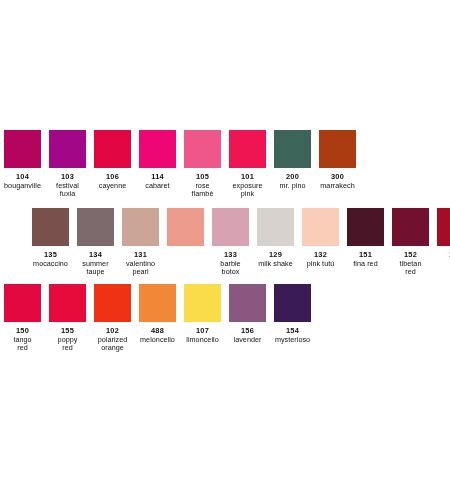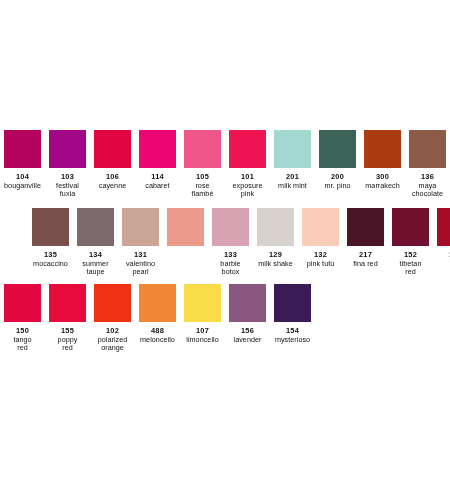--- a/index.html
+++ b/index.html
@@ -113,46 +113,31 @@
       </div>
       <div class="swatch-cell">
         <span class="swatch-chip" style="background-color: rgb(239, 21, 82);"></span>
         <div class="swatch-caption">
           <span class="swatch-code">101</span>
           <span class="swatch-name">exposure
 pink</span>
         </div>
       </div>
       <div class="swatch-cell">
-        <span class="swatch-chip" style="background-color: rgb(163, 216, 209);"></span>
-        <div class="swatch-caption">
-          <span class="swatch-code">201</span>
-          <span class="swatch-name">milk mint</span>
-        </div>
-      </div>
-      <div class="swatch-cell">
         <span class="swatch-chip" style="background-color: rgb(61, 100, 89);"></span>
         <div class="swatch-caption">
           <span class="swatch-code">200</span>
           <span class="swatch-name">mr. pino</span>
         </div>
       </div>
       <div class="swatch-cell">
         <span class="swatch-chip" style="background-color: rgb(171, 60, 18);"></span>
         <div class="swatch-caption">
           <span class="swatch-code">300</span>
           <span class="swatch-name">marrakech</span>
-        </div>
-      </div>
-      <div class="swatch-cell">
-        <span class="swatch-chip" style="background-color: rgb(141, 92, 73);"></span>
-        <div class="swatch-caption">
-          <span class="swatch-code">136</span>
-          <span class="swatch-name">maya
-chocolate</span>
         </div>
       </div>
     </div>
   <div class="swatch-row" id="row-1">
       <div class="swatch-cell">
         <span class="swatch-chip" style="background-color: rgb(121, 80, 76);"></span>
         <div class="swatch-caption">
           <span class="swatch-code">135</span>
           <span class="swatch-name">mocaccino</span>
         </div>
@@ -194,21 +179,21 @@
       <div class="swatch-cell">
         <span class="swatch-chip" style="background-color: rgb(249, 205, 184);"></span>
         <div class="swatch-caption">
           <span class="swatch-code">132</span>
           <span class="swatch-name">pink tutù</span>
         </div>
       </div>
       <div class="swatch-cell">
         <span class="swatch-chip" style="background-color: rgb(74, 21, 38);"></span>
         <div class="swatch-caption">
-          <span class="swatch-code">217</span>
+          <span class="swatch-code">151</span>
           <span class="swatch-name">fina red</span>
         </div>
       </div>
       <div class="swatch-cell">
         <span class="swatch-chip" style="background-color: rgb(114, 17, 47);"></span>
         <div class="swatch-caption">
           <span class="swatch-code">152</span>
           <span class="swatch-name">tibetan
 red</span>
         </div>

